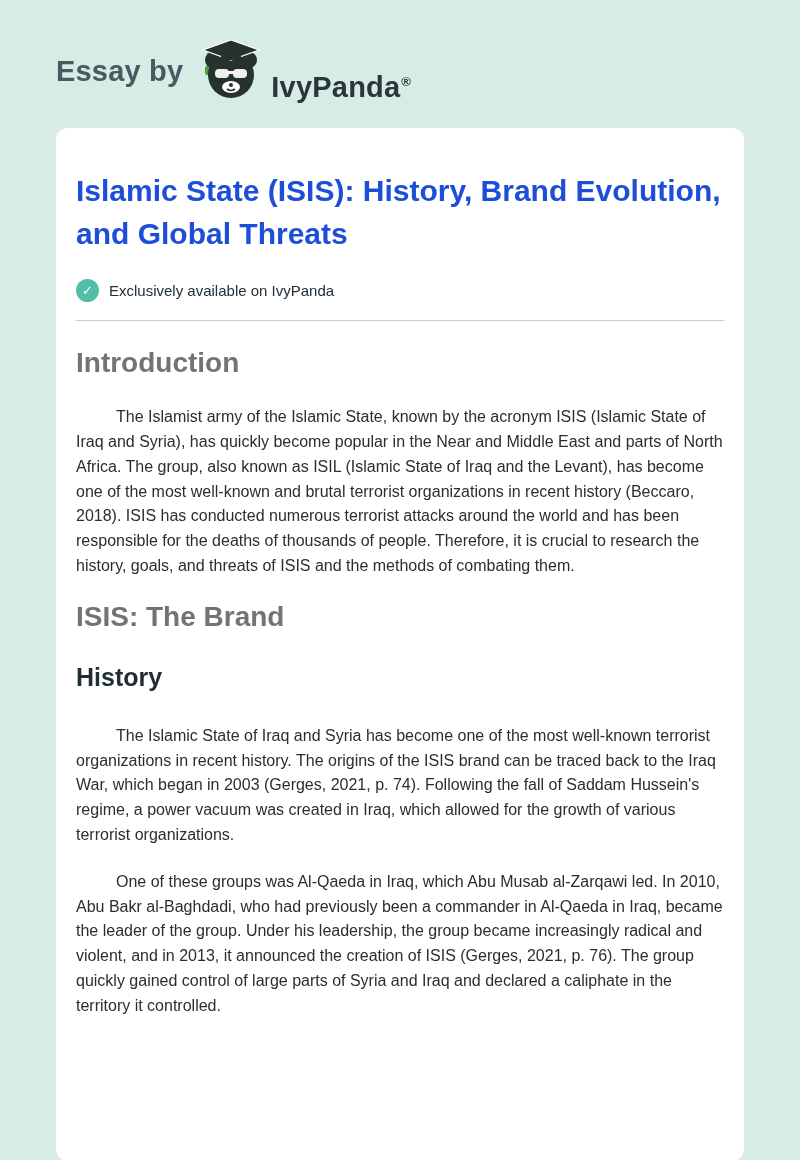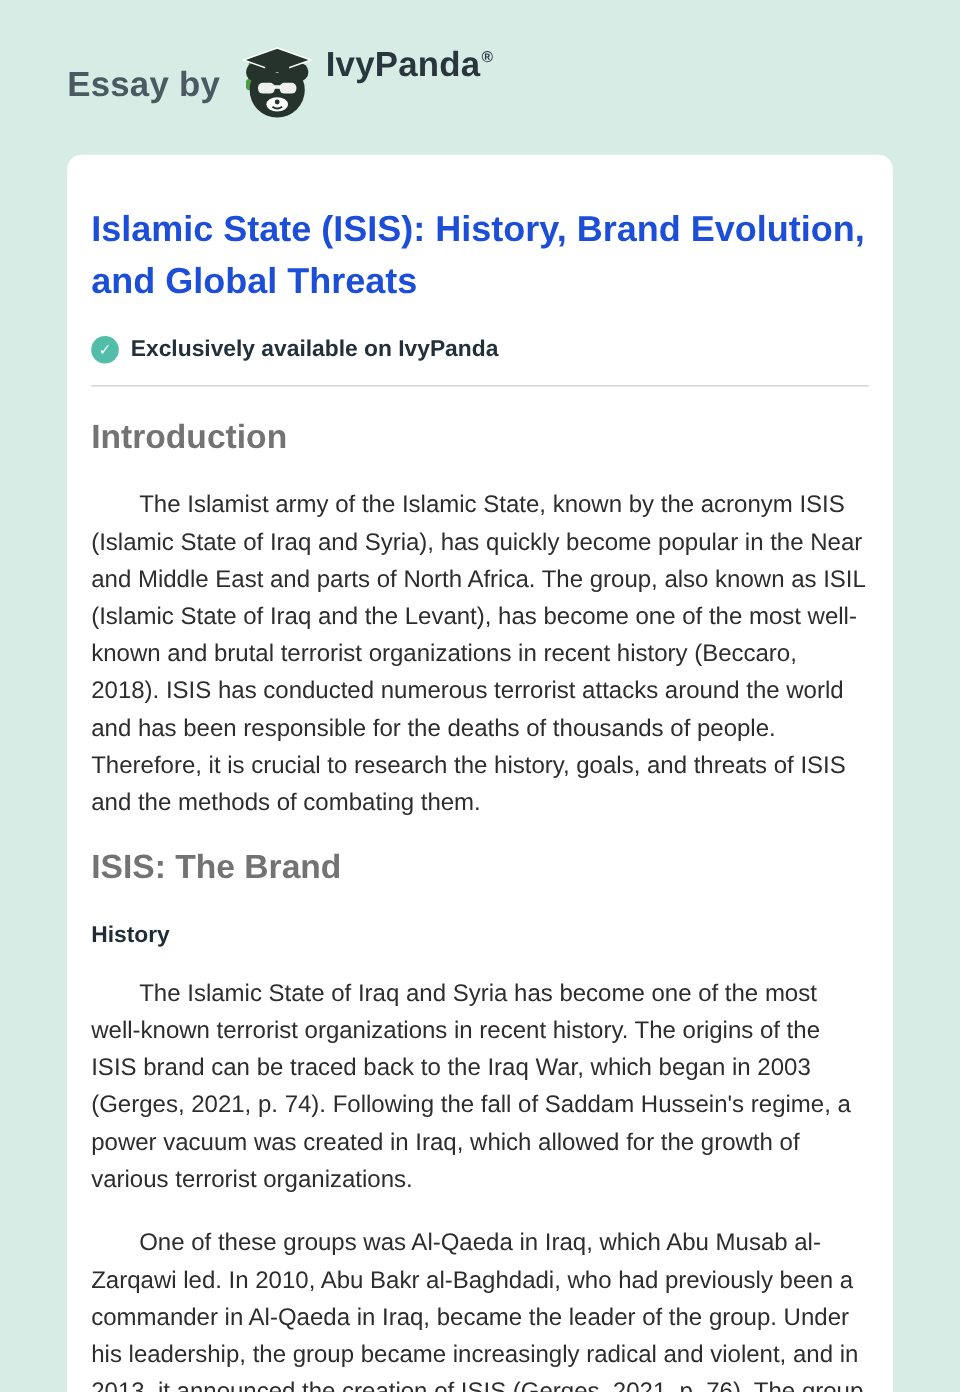--- a/index.html
+++ b/index.html
@@ -19,21 +19,21 @@
   }
   .essay-by {
     font-size: 29px;
     color: #4b5a62;
     letter-spacing: 0.2px;
     margin-right: 14px;
     font-weight: bold;
   }
   .brand-lockup {
     display: flex;
-    align-items: flex-start;
+    align-items: flex-end;
     cursor: pointer;
   }
   .brand-logo { width: 66px; height: 62px; margin-right: 8px; }
   .brand-name {
     font-size: 29px;
     font-weight: bold;
     color: #2a363e;
     letter-spacing: 0.2px;
   }
   .brand-reg {
@@ -69,45 +69,45 @@
     color: #ffffff;
     font-size: 13px;
     font-weight: bold;
     display: flex;
     align-items: center;
     justify-content: center;
     margin-right: 10px;
     flex: 0 0 auto;
   }
   .availability-text {
-    font-size: 19px;
-    font-weight: bold;
+    font-size: 15px;
+    font-weight: normal;
     color: #22303a;
     text-align: center;
   }
   .divider {
     border: none;
     border-top: 1px solid #c9cdd0;
     margin: 0 0 26px 0;
   }
   .h2 {
     font-size: 28px;
     font-weight: bold;
     color: #737373;
     margin: 16px 0 26px 0;
   }
   .h2:first-of-type { margin-top: 10px; }
   .h3 {
-    font-size: 19px;
+    font-size: 25px;
     font-weight: bold;
     color: #1f2d37;
-    margin: 30px 0 22px 0;
+    margin: 30px 0 32px 0;
   }
   .para {
-    font-size: 20px;
+    font-size: 16px;
     line-height: 1.55;
     color: #2d2d2d;
     text-indent: 40px;
     margin-bottom: 22px;
   }
 </style>
 </head>
 <body>
 
 <header class="page-header">

